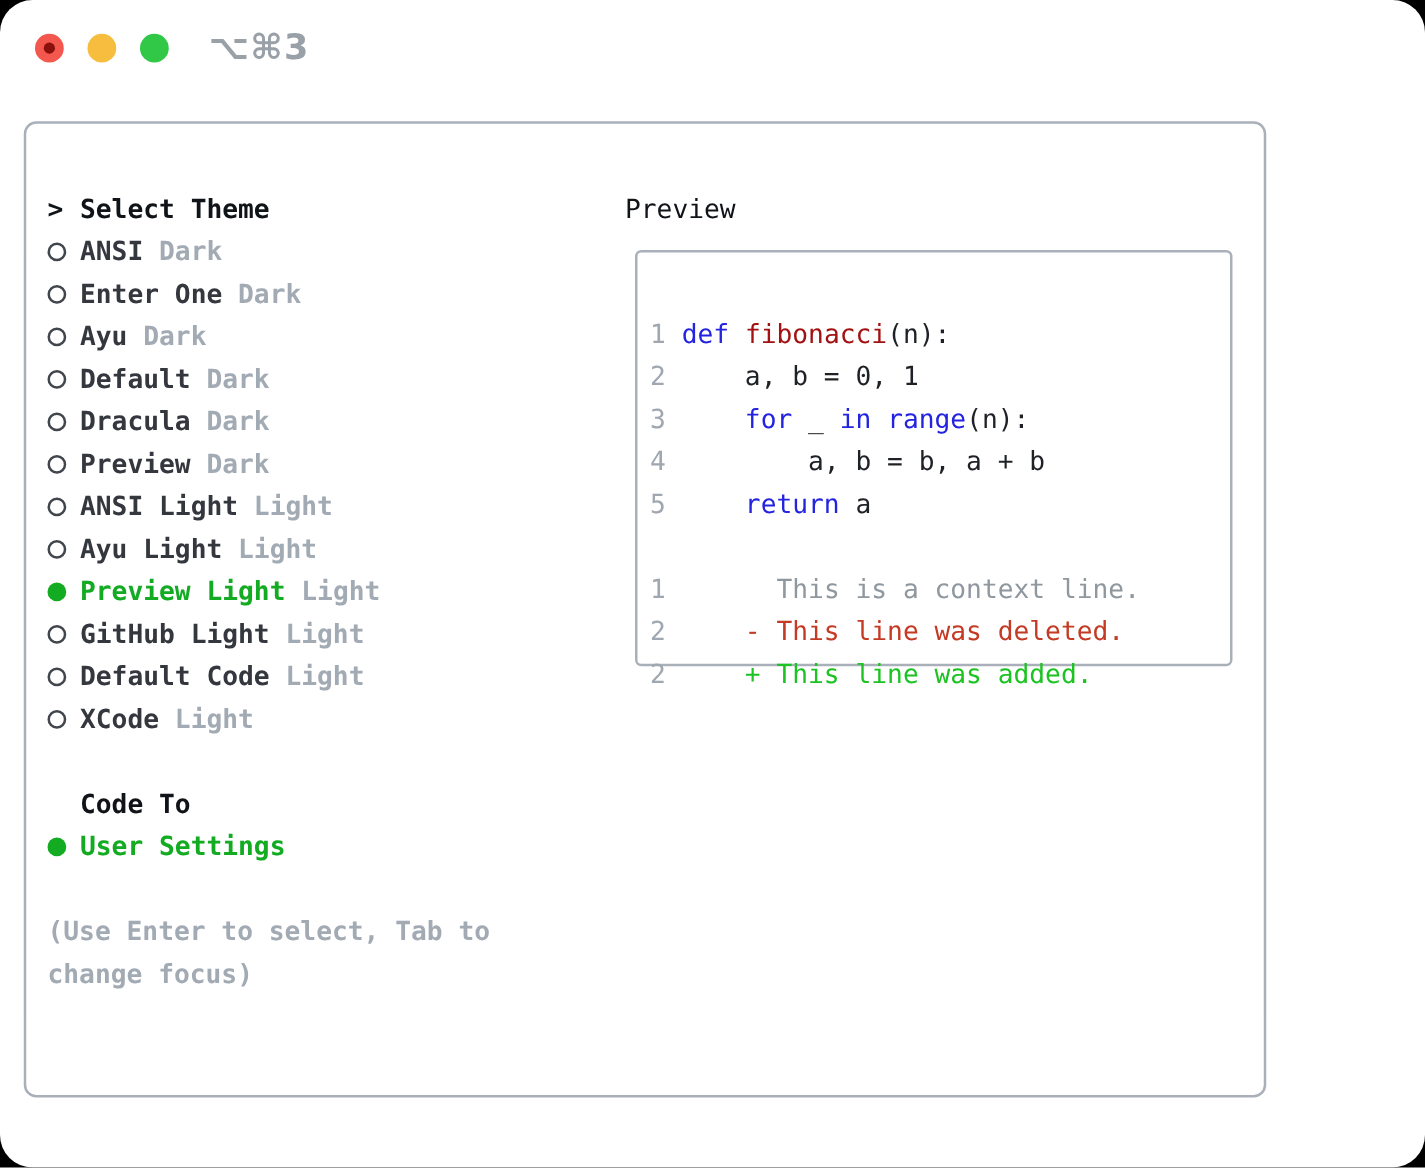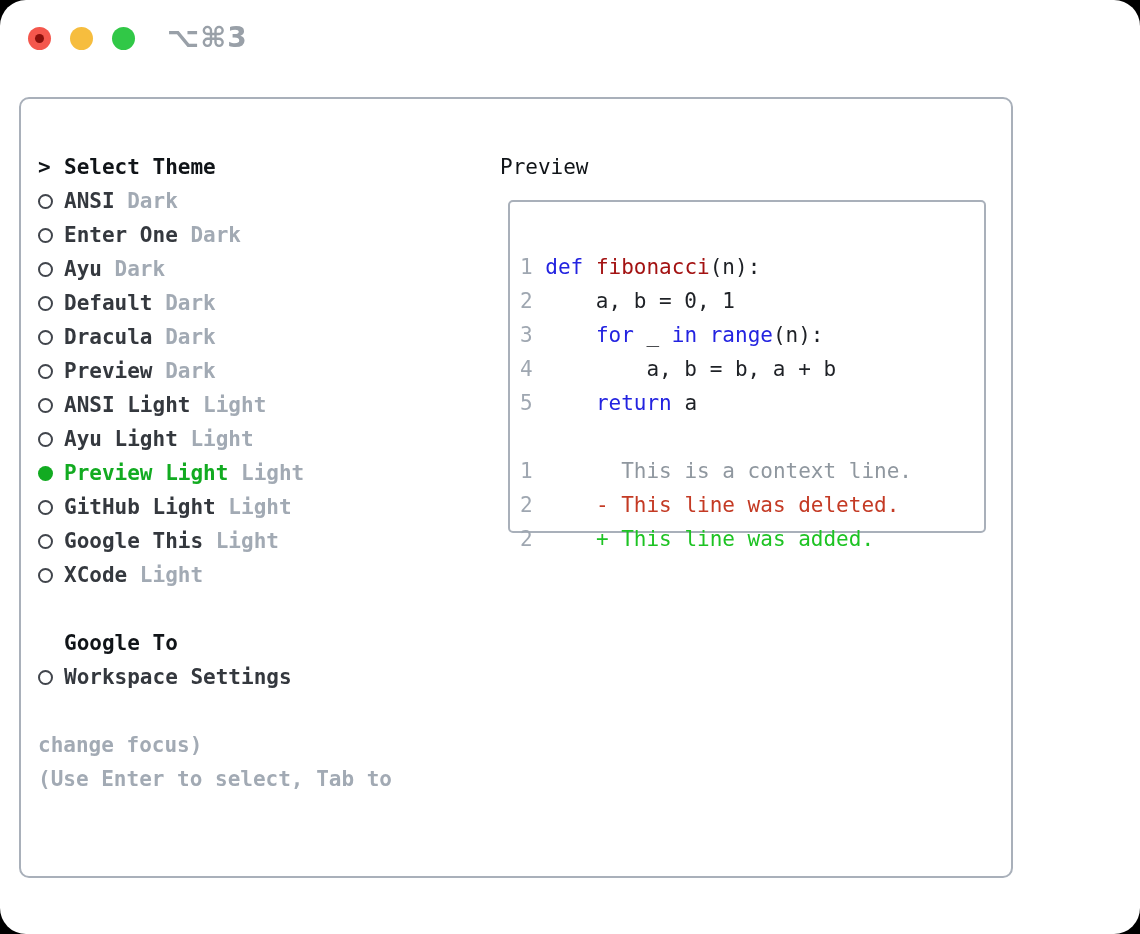--- a/index.html
+++ b/index.html
@@ -122,40 +122,40 @@
           <div class="row"><span class="slot"><span class="radio"></span></span><span class="name">ANSI</span><span class="variant"> Dark</span></div>
           <div class="row"><span class="slot"><span class="radio"></span></span><span class="name">Enter One</span><span class="variant"> Dark</span></div>
           <div class="row"><span class="slot"><span class="radio"></span></span><span class="name">Ayu</span><span class="variant"> Dark</span></div>
           <div class="row"><span class="slot"><span class="radio"></span></span><span class="name">Default</span><span class="variant"> Dark</span></div>
           <div class="row"><span class="slot"><span class="radio"></span></span><span class="name">Dracula</span><span class="variant"> Dark</span></div>
           <div class="row"><span class="slot"><span class="radio"></span></span><span class="name">Preview</span><span class="variant"> Dark</span></div>
           <div class="row"><span class="slot"><span class="radio"></span></span><span class="name">ANSI Light</span><span class="variant"> Light</span></div>
           <div class="row"><span class="slot"><span class="radio"></span></span><span class="name">Ayu Light</span><span class="variant"> Light</span></div>
           <div class="row sel"><span class="slot"><span class="radio on"></span></span><span class="name">Preview Light</span><span class="variant"> Light</span></div>
           <div class="row"><span class="slot"><span class="radio"></span></span><span class="name">GitHub Light</span><span class="variant"> Light</span></div>
-          <div class="row"><span class="slot"><span class="radio"></span></span><span class="name">Google This</span><span class="variant"> Light</span></div>
+          <div class="row"><span class="slot"><span class="radio"></span></span><span class="name">Default Code</span><span class="variant"> Light</span></div>
           <div class="row"><span class="slot"><span class="radio"></span></span><span class="name">XCode</span><span class="variant"> Light</span></div>
         </div>
 
       <div class="spacer"></div>
 
       <div class="row hdr2">
         <span class="slot"></span>
-        <span>Google To</span>
+        <span>Code To</span>
       </div>
 
       <div id="apply-list">
-          <div class="row"><span class="slot"><span class="radio"></span></span><span class="name">Workspace Settings</span></div>
+          <div class="row sel"><span class="slot"><span class="radio on"></span></span><span class="name">User Settings</span></div>
         </div>
 
       <div class="spacer"></div>
 
       <div class="hint">
+        <div class="row">(Use Enter to select, Tab to</div>
         <div class="row">change focus)</div>
-        <div class="row">(Use Enter to select, Tab to</div>
       </div>
     </div>
 
     <div class="preview-title">Preview</div>
 
     <div class="preview-box">
       <pre id="code"><div class="code-line"><span class="tok-num">1</span><span class="tok-plain"> </span><span class="tok-kw">def</span><span class="tok-plain"> </span><span class="tok-fn">fibonacci</span><span class="tok-plain">(n):</span></div><div class="code-line"><span class="tok-num">2</span><span class="tok-plain">     a, b = 0, 1</span></div><div class="code-line"><span class="tok-num">3</span><span class="tok-plain">     </span><span class="tok-kw">for</span><span class="tok-plain"> _ </span><span class="tok-kw">in</span><span class="tok-plain"> </span><span class="tok-kw">range</span><span class="tok-plain">(n):</span></div><div class="code-line"><span class="tok-num">4</span><span class="tok-plain">         a, b = b, a + b</span></div><div class="code-line"><span class="tok-num">5</span><span class="tok-plain">     </span><span class="tok-kw">return</span><span class="tok-plain"> a</span></div><div class="code-line"></div><div class="code-line"><span class="tok-num">1</span><span class="tok-plain">       </span><span class="tok-ctx">This is a context line.</span></div><div class="code-line"><span class="tok-num">2</span><span class="tok-plain">     </span><span class="tok-del">- This line was deleted.</span></div><div class="code-line"><span class="tok-num">2</span><span class="tok-plain">     </span><span class="tok-add">+ This line was added.</span></div></pre>
     </div>
 
   </div>

